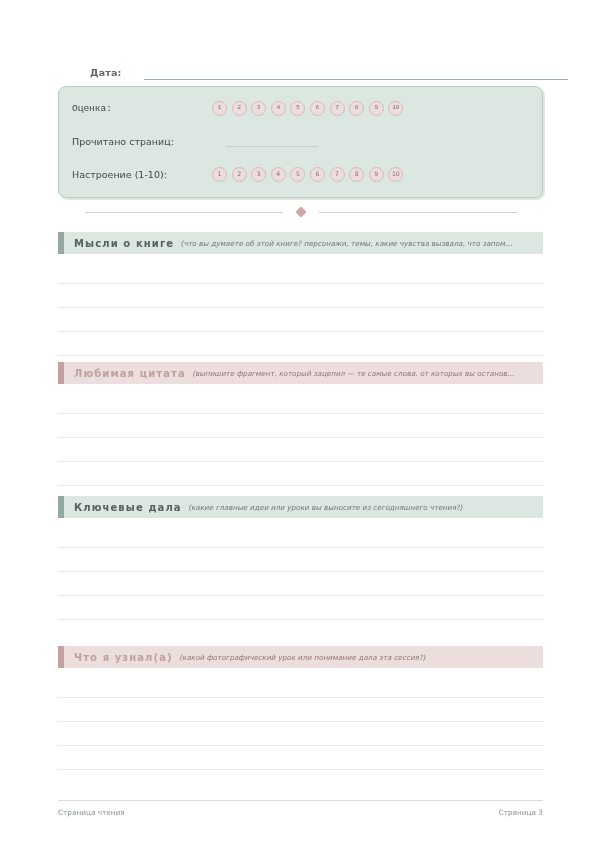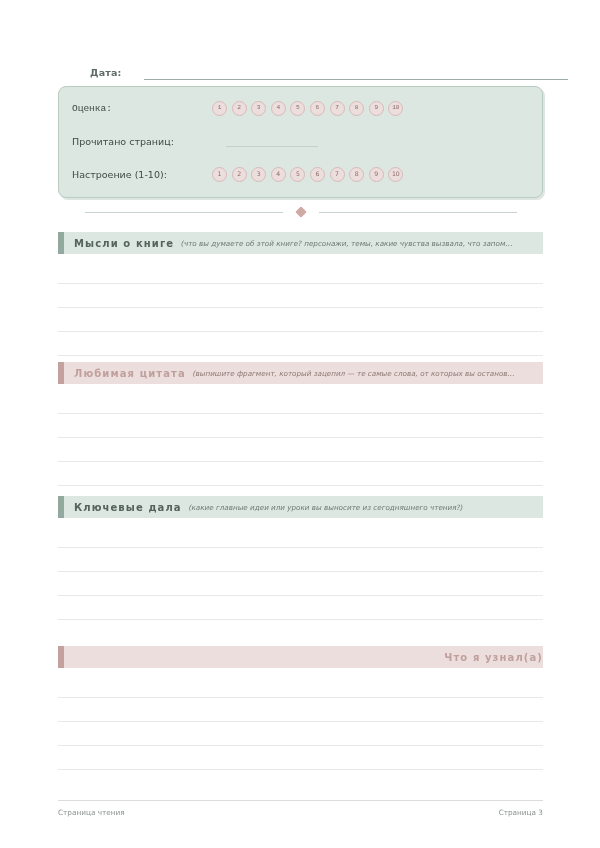--- a/index.html
+++ b/index.html
@@ -308,20 +308,21 @@
       <div class="write-line"></div>
       <div class="write-line"></div>
       <div class="write-line"></div>
     </div>
   </div>
 
   <div class="section sec-pink" style="top:646px;">
     <div class="section-header">
       <span class="accent"></span>
       <span class="section-title">Что я узнал(а)</span>
+      <span class="section-hint">(какой фотографический урок или понимание дала эта сессия?)</span>
     </div>
     <div class="lines">
       <div class="write-line"></div>
       <div class="write-line"></div>
       <div class="write-line"></div>
       <div class="write-line"></div>
     </div>
   </div>
 
   <div class="footer">

